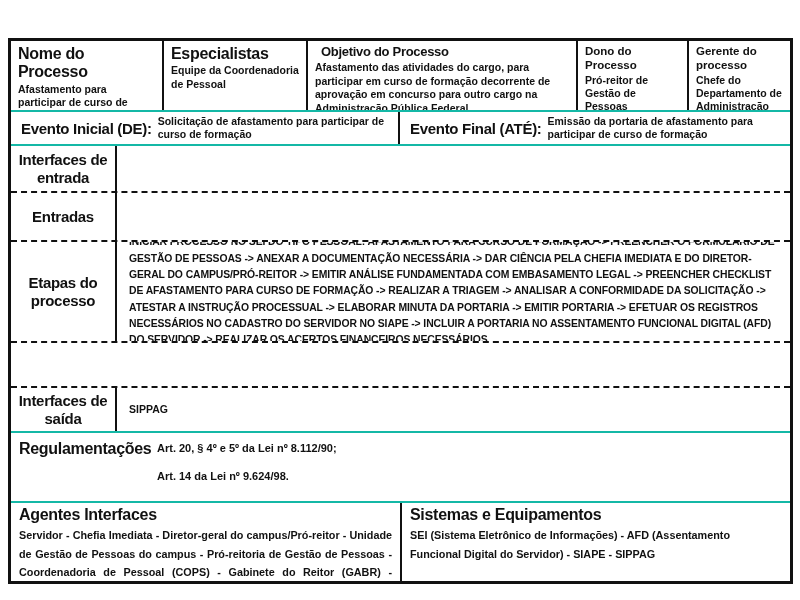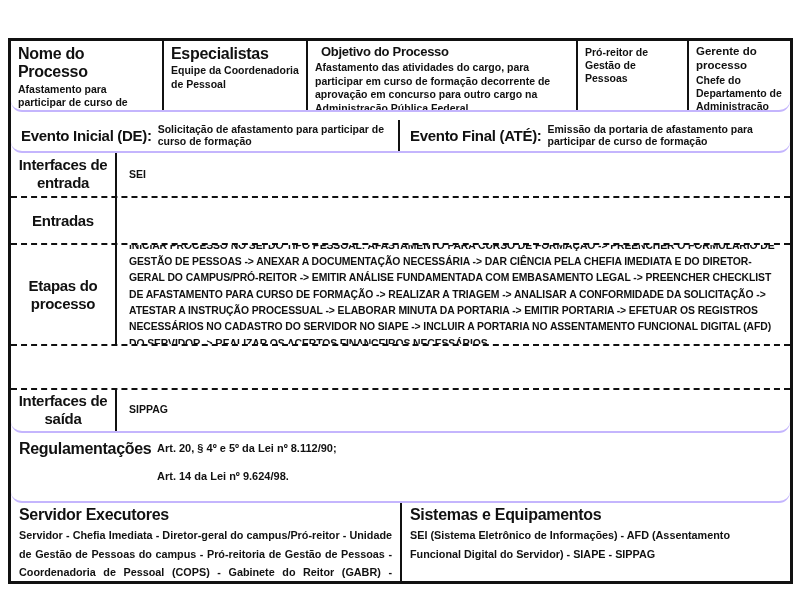--- a/index.html
+++ b/index.html
@@ -16,36 +16,36 @@
   }
   .ptable{
     position:absolute;left:8px;top:38px;
     width:785px;height:546px;
     border:3px solid #111;
     box-sizing:border-box;
     display:flex;flex-direction:column;
     background:#fff;
   }
   .row{display:flex;box-sizing:border-box;}
-  .bb-solid{border-bottom:2px solid #c4b5fd;border-radius:11px;}
+  .bb-solid{border-bottom:2px solid #14b8a6;}
   .bb-dash{border-bottom:2px dashed #111;}
   .br{border-right:2px solid #111;}
 
   
   .row-header{height:71px;}
   .hcell{box-sizing:border-box;padding:4px 7px;overflow:hidden;}
   .hcell .t-big{font-size:16px;letter-spacing:-0.3px;line-height:1.15;}
   .hcell .t-sm{font-size:11.5px;line-height:1.2;}
   .hcell .b{font-size:10.5px;line-height:1.25;margin-top:1px;}
   .w1{width:153px;} .w2{width:144px;} .w3{width:270px;} .w4{width:111px;} .w5{flex:1;}
   .w3 .t-big{font-size:13px;padding-left:6px;}
   .w3 .b{line-height:1.3;}
 
   
-  .row-events{height:34px;margin-top:8px;}
+  .row-events{height:34px;}
   .ecell{box-sizing:border-box;display:flex;align-items:center;padding:2px 6px;overflow:hidden;}
   .ecell .elabel{font-size:15px;white-space:nowrap;letter-spacing:-0.3px;padding:0 6px 0 4px;}
   .ecell .evalue{font-size:10.5px;line-height:1.2;}
   .e-left{width:389px;}
   .e-left .evalue{max-width:248px;}
   .e-right{flex:1;}
   .e-right .evalue{max-width:244px;}
 
   
   .mid-label{
@@ -92,20 +92,21 @@
       </div>
       <div class="hcell w2 br">
         <div class="t-big">Especialistas</div>
         <div class="b">Equipe da Coordenadoria de Pessoal</div>
       </div>
       <div class="hcell w3 br">
         <div class="t-big">Objetivo do Processo</div>
         <div class="b">Afastamento das atividades do cargo, para participar em curso de formação decorrente de aprovação em concurso para outro cargo na Administração Pública Federal.</div>
       </div>
       <div class="hcell w4 br">
+        <div class="t-sm">Dono do Processo</div>
         <div class="b">Pró-reitor de Gestão de Pessoas</div>
       </div>
       <div class="hcell w5">
         <div class="t-sm">Gerente do processo</div>
         <div class="b">Chefe do Departamento de Administração de Pessoal</div>
       </div>
     </div>
 
     <div class="row row-events bb-solid">
       <div class="ecell e-left br">
@@ -113,21 +114,20 @@
         <span class="evalue">Solicitação de afastamento para participar de curso de formação</span>
       </div>
       <div class="ecell e-right">
         <span class="elabel">Evento Final (ATÉ):</span>
         <span class="evalue">Emissão da portaria de afastamento para participar de curso de formação</span>
       </div>
     </div>
 
     <div class="row r-in bb-dash">
       <div class="mid-label">Interfaces de entrada</div>
-      <div class="mid-value">SEI</div>
     </div>
 
     <div class="row r-entradas bb-dash">
       <div class="mid-label">Entradas</div>
     </div>
 
     <div class="row r-etapas bb-dash">
       <div class="mid-label">Etapas do processo</div>
       <div class="mid-value">INICIAR PROCESSO NO SEI  DO TIPO PESSOAL: AFASTAMENTO PARA CURSO DE FORMAÇÃO -&gt; PREENCHER O FORMULÁRIO DE GESTÃO DE PESSOAS -&gt; ANEXAR  A DOCUMENTAÇÃO NECESSÁRIA -&gt; DAR CIÊNCIA PELA CHEFIA IMEDIATA E DO DIRETOR-GERAL DO CAMPUS/PRÓ-REITOR -&gt; EMITIR ANÁLISE FUNDAMENTADA COM EMBASAMENTO LEGAL -&gt; PREENCHER CHECKLIST DE AFASTAMENTO PARA CURSO DE FORMAÇÃO -&gt; REALIZAR A TRIAGEM -&gt; ANALISAR A CONFORMIDADE DA SOLICITAÇÃO -&gt; ATESTAR A INSTRUÇÃO PROCESSUAL -&gt; ELABORAR MINUTA DA PORTARIA -&gt; EMITIR PORTARIA -&gt; EFETUAR OS REGISTROS NECESSÁRIOS NO CADASTRO DO SERVIDOR NO SIAPE -&gt; INCLUIR A PORTARIA NO ASSENTAMENTO FUNCIONAL DIGITAL (AFD) DO SERVIDOR -&gt; REALIZAR OS ACERTOS FINANCEIROS NECESSÁRIOS</div>
     </div>
@@ -143,21 +143,21 @@
     <div class="row row-reg bb-solid">
       <div class="reg-label">Regulamentações</div>
       <div class="reg-body">
         <p class="reg-item">Art. 20, § 4º e 5º da Lei nº 8.112/90;</p>
         <p class="reg-item">Art. 14 da Lei nº 9.624/98.</p>
       </div>
     </div>
 
     <div class="row row-footer">
       <div class="fcell f-left br">
-        <div class="t-big">Servidor Executores</div>
+        <div class="t-big">Agentes Interfaces</div>
         <div class="b">Servidor - Chefia Imediata - Diretor-geral do campus/Pró-reitor - Unidade de Gestão de Pessoas do campus - Pró-reitoria de Gestão de Pessoas - Coordenadoria de Pessoal (COPS) - Gabinete do Reitor (GABR) - Departamento de Cadastro e Pagamento (DCP)</div>
       </div>
       <div class="fcell f-right">
         <div class="t-big">Sistemas e Equipamentos</div>
         <div class="b">SEI (Sistema Eletrônico de Informações) - AFD (Assentamento Funcional Digital do Servidor) - SIAPE - SIPPAG</div>
       </div>
     </div>
 
   </div>
 </div>

